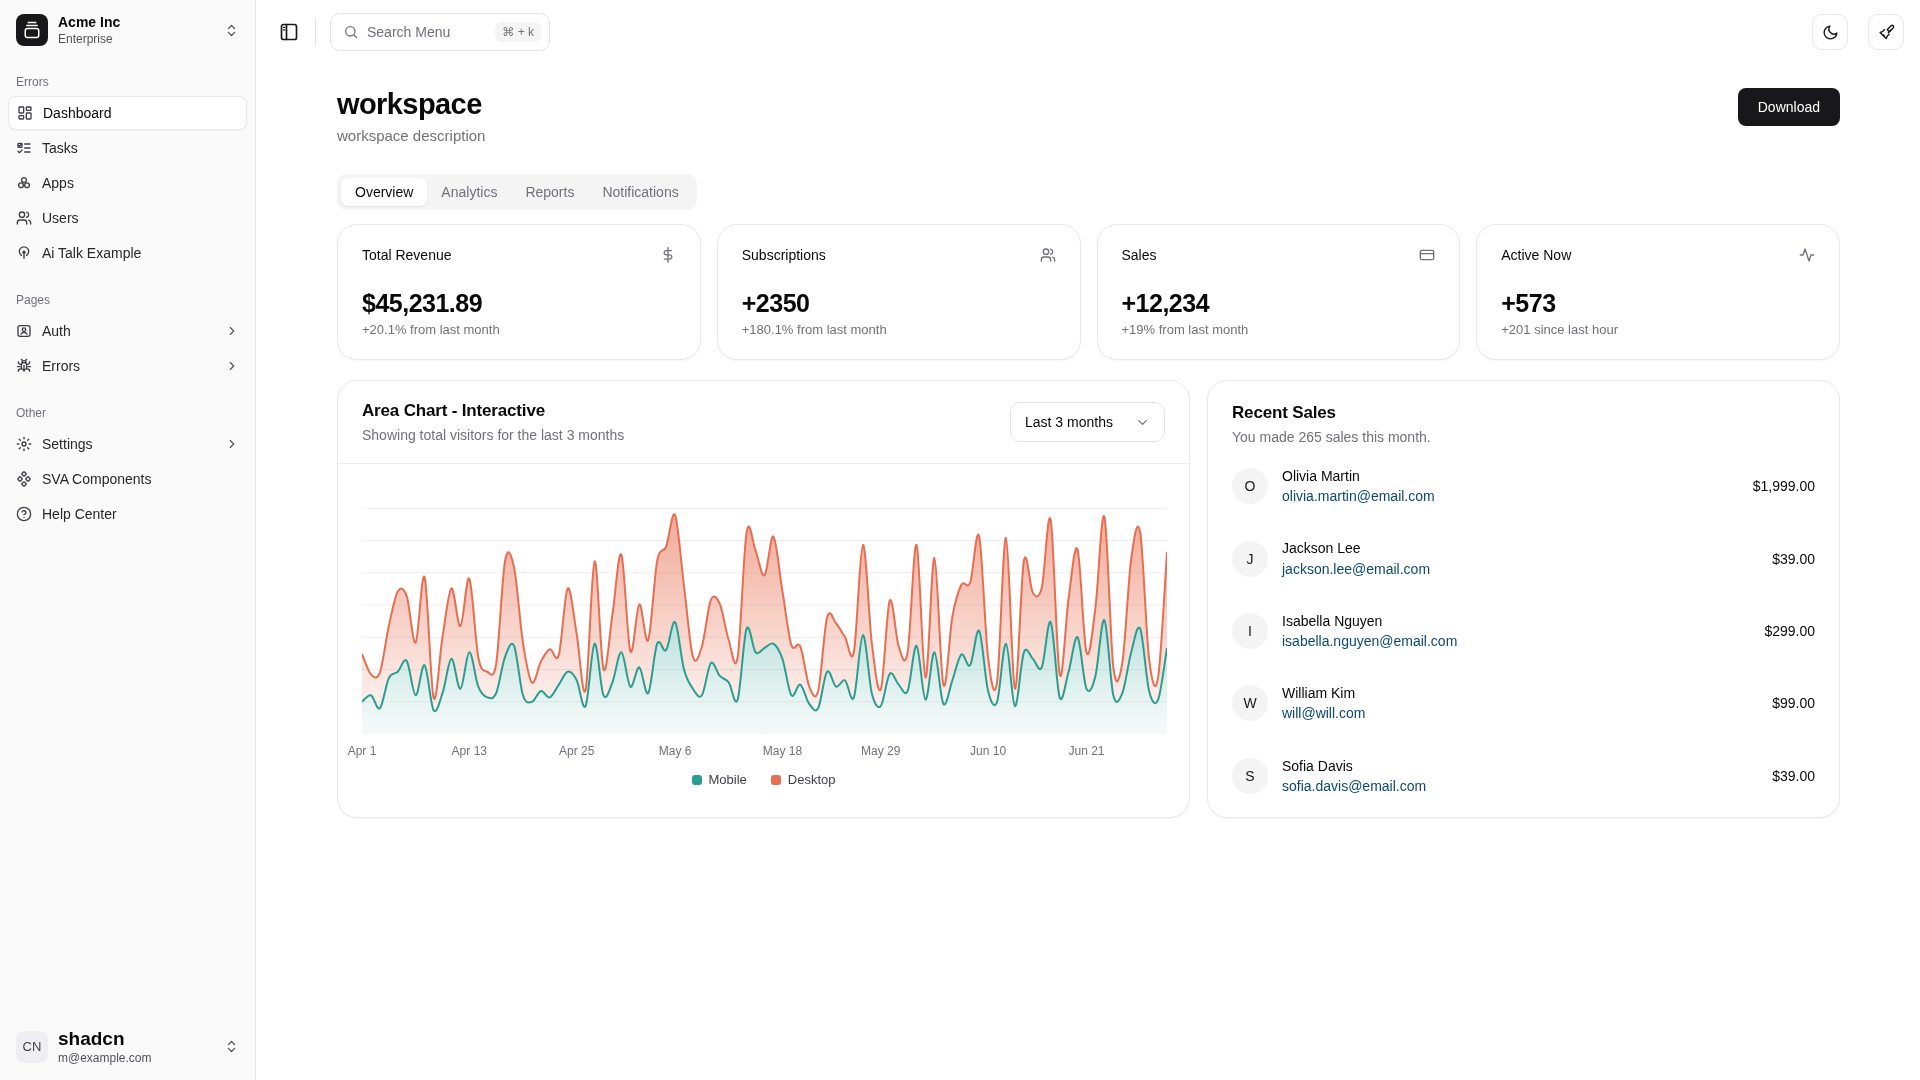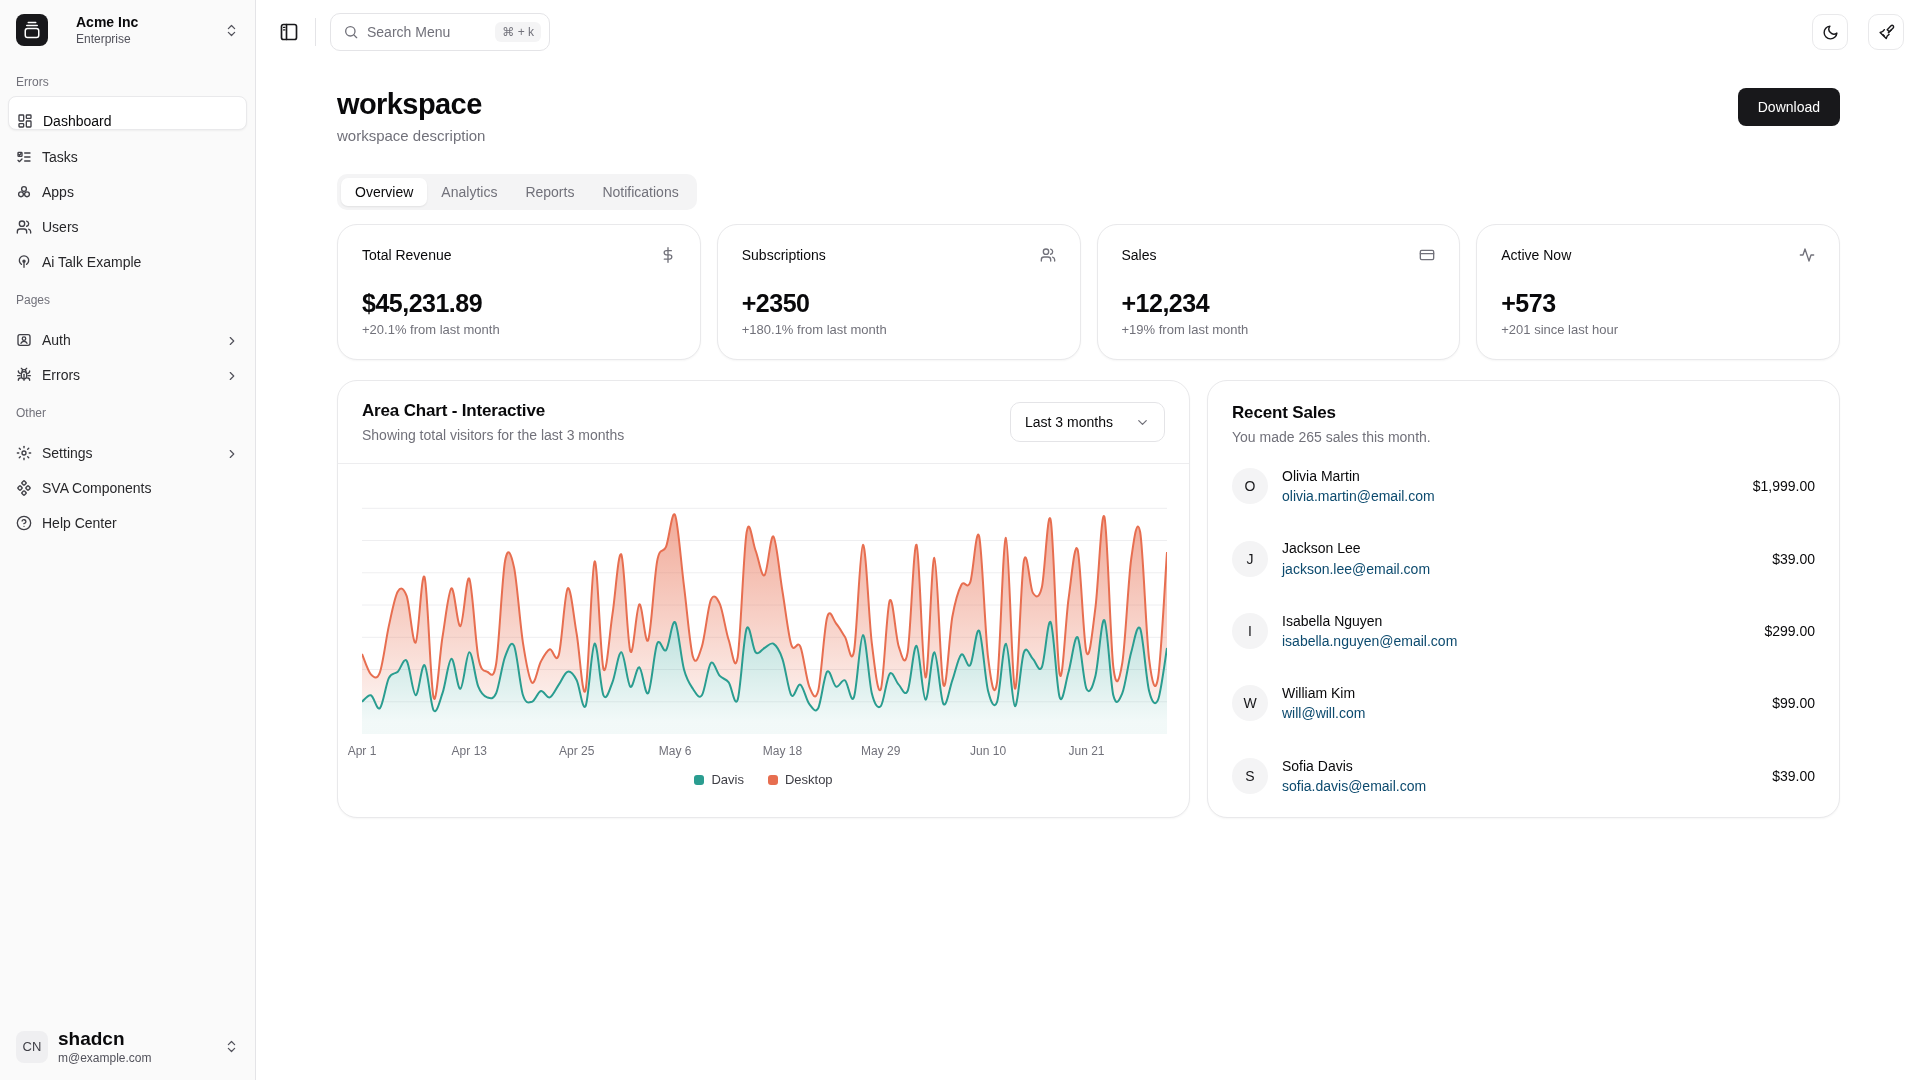--- a/index.html
+++ b/index.html
@@ -5,29 +5,29 @@
   * { margin:0; padding:0; box-sizing:border-box; }
   html,body { width:1920px; height:1080px; overflow:hidden; }
   body { font-family:"Liberation Sans","DejaVu Sans",sans-serif; background:#fff; color:#09090b;
          -webkit-font-smoothing:antialiased; }
   svg { display:block; }
   .icon { flex:none; display:flex; align-items:center; justify-content:center; }
 
   
   .sidebar { position:absolute; left:0; top:0; width:256px; height:1080px; background:#fafafa;
              border-right:1px solid #e4e4e7; display:flex; flex-direction:column; padding:8px; }
-  .org-btn { display:flex; align-items:center; gap:28px; padding:6px 8px; border-radius:8px; cursor:pointer; }
+  .org-btn { display:flex; align-items:center; gap:10px; padding:6px 8px; border-radius:8px; cursor:pointer; }
   .org-logo { width:32px; height:32px; border-radius:8px; background:#18181b; color:#fff;
               display:flex; align-items:center; justify-content:center; }
   .org-meta { flex:1; line-height:1.25; }
   .org-name { font-size:14px; font-weight:700; }
   .org-plan { font-size:12px; color:#52525b; }
   .side-section { margin-top:14px; }
   .side-label { font-size:12px; color:#71717a; padding:8px 8px 6px; }
-  .side-item { height:34px; display:flex; align-items:flex-end; gap:10px; padding:0 8px; margin:1px 0;
+  .side-item { height:34px; display:flex; align-items:center; gap:10px; padding:0 8px; margin:1px 0;
                border-radius:8px; font-size:14px; color:#27272a; cursor:pointer; }
   .side-item .icon { color:#3f3f46; }
   .side-item.active { background:#fff; border:1px solid #e9e9eb; box-shadow:0 1px 2px rgba(0,0,0,.05);
                       font-weight:500; color:#09090b; }
   .side-item .chev { margin-left:auto; color:#52525b; }
   .side-footer { margin-top:auto; }
   .user-btn { display:flex; align-items:center; gap:10px; padding:6px 8px; border-radius:8px; cursor:pointer; }
   .user-avatar { width:32px; height:32px; border-radius:8px; background:#efeff1; color:#3f3f46;
                  font-size:13px; display:flex; align-items:center; justify-content:center; }
   .user-meta { flex:1; line-height:1.25; }
@@ -452,21 +452,21 @@
               <span class="x-tick" style="left: 214.7px;">Apr 25</span>
               <span class="x-tick" style="left: 313.1px;">May 6</span>
               <span class="x-tick" style="left: 420.4px;">May 18</span>
               <span class="x-tick" style="left: 518.8px;">May 29</span>
               <span class="x-tick" style="left: 626.1px;">Jun 10</span>
               <span class="x-tick" style="left: 724.5px;">Jun 21</span>
             </div>
           <div class="legend">
             <div class="legend-item">
               <span class="swatch" id="sw0" style="background: rgb(42, 157, 144);"></span>
-              <span>Davis</span>
+              <span>Mobile</span>
             </div>
             <div class="legend-item">
               <span class="swatch" id="sw1" style="background: rgb(231, 110, 80);"></span>
               <span>Desktop</span>
             </div>
           </div>
         </div>
       </div>
 
       <div class="card sales-card">

